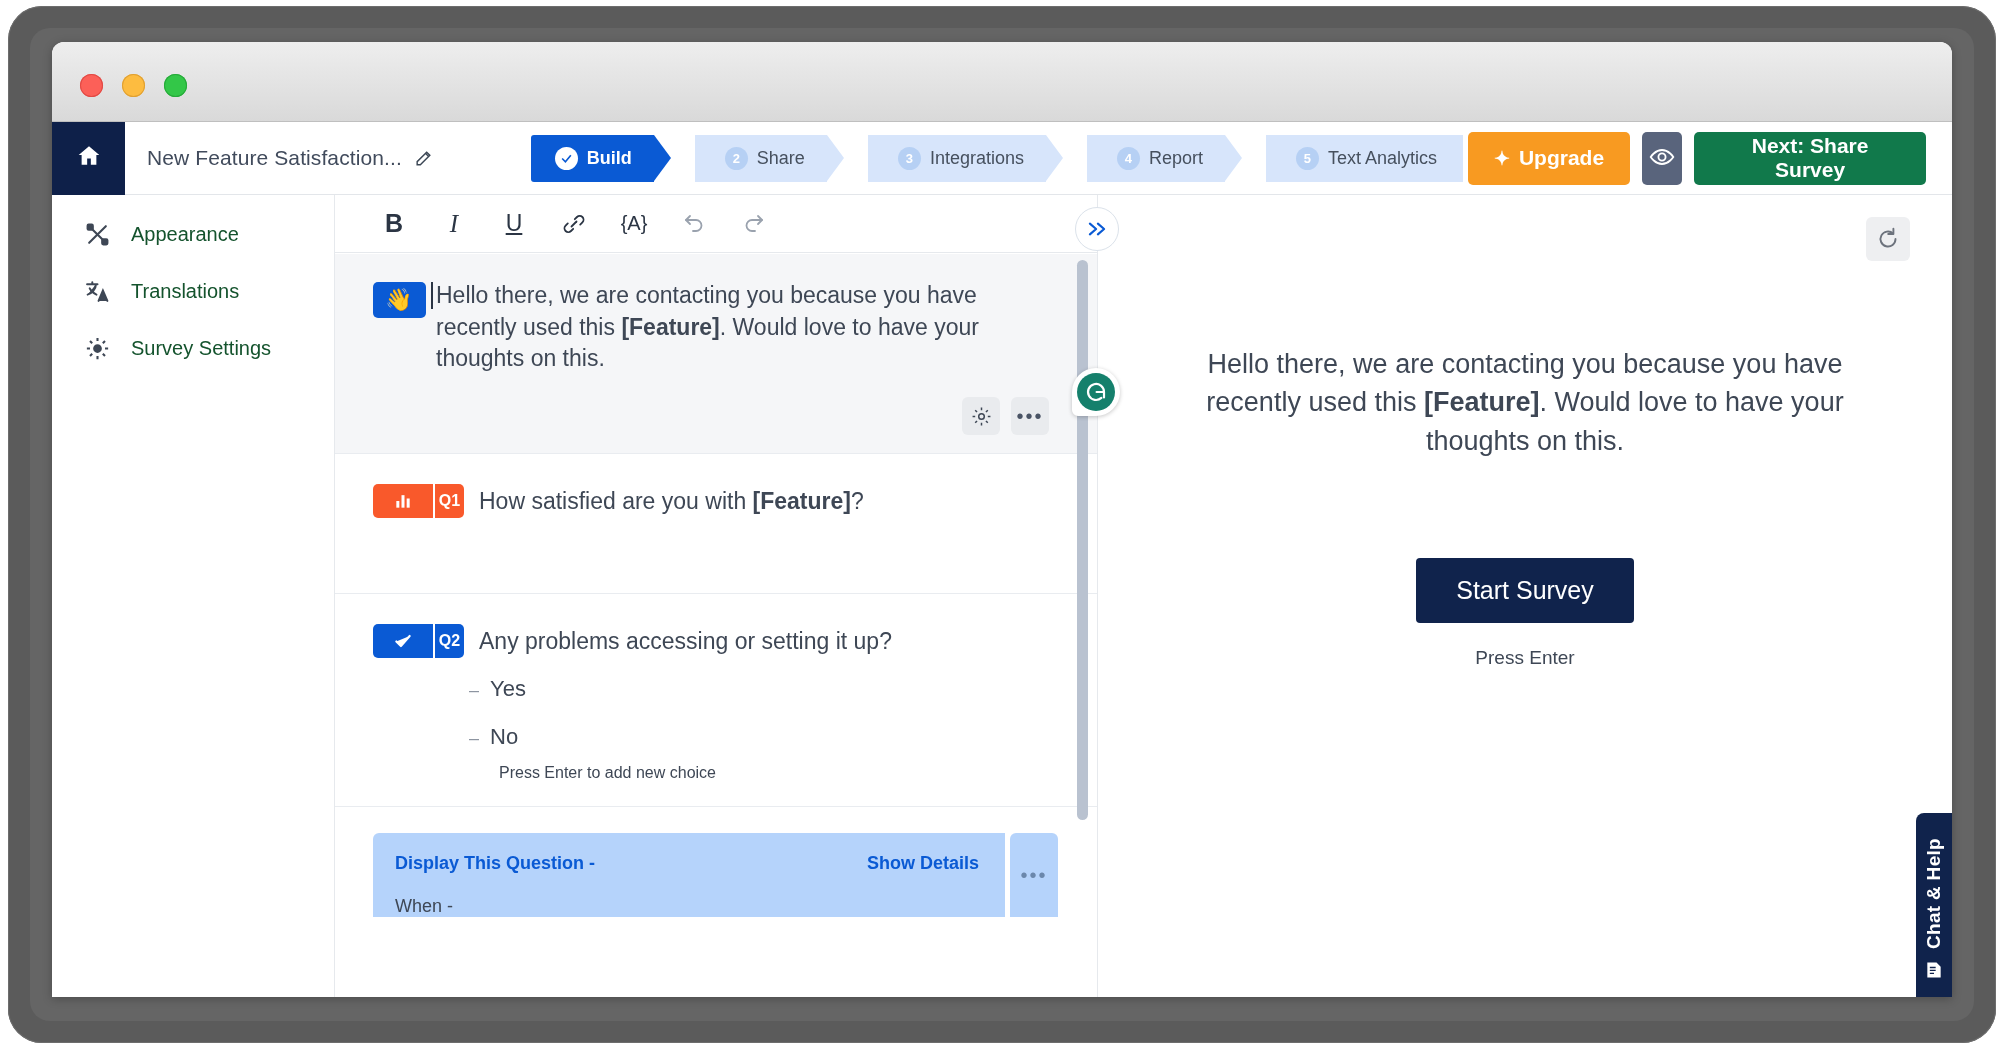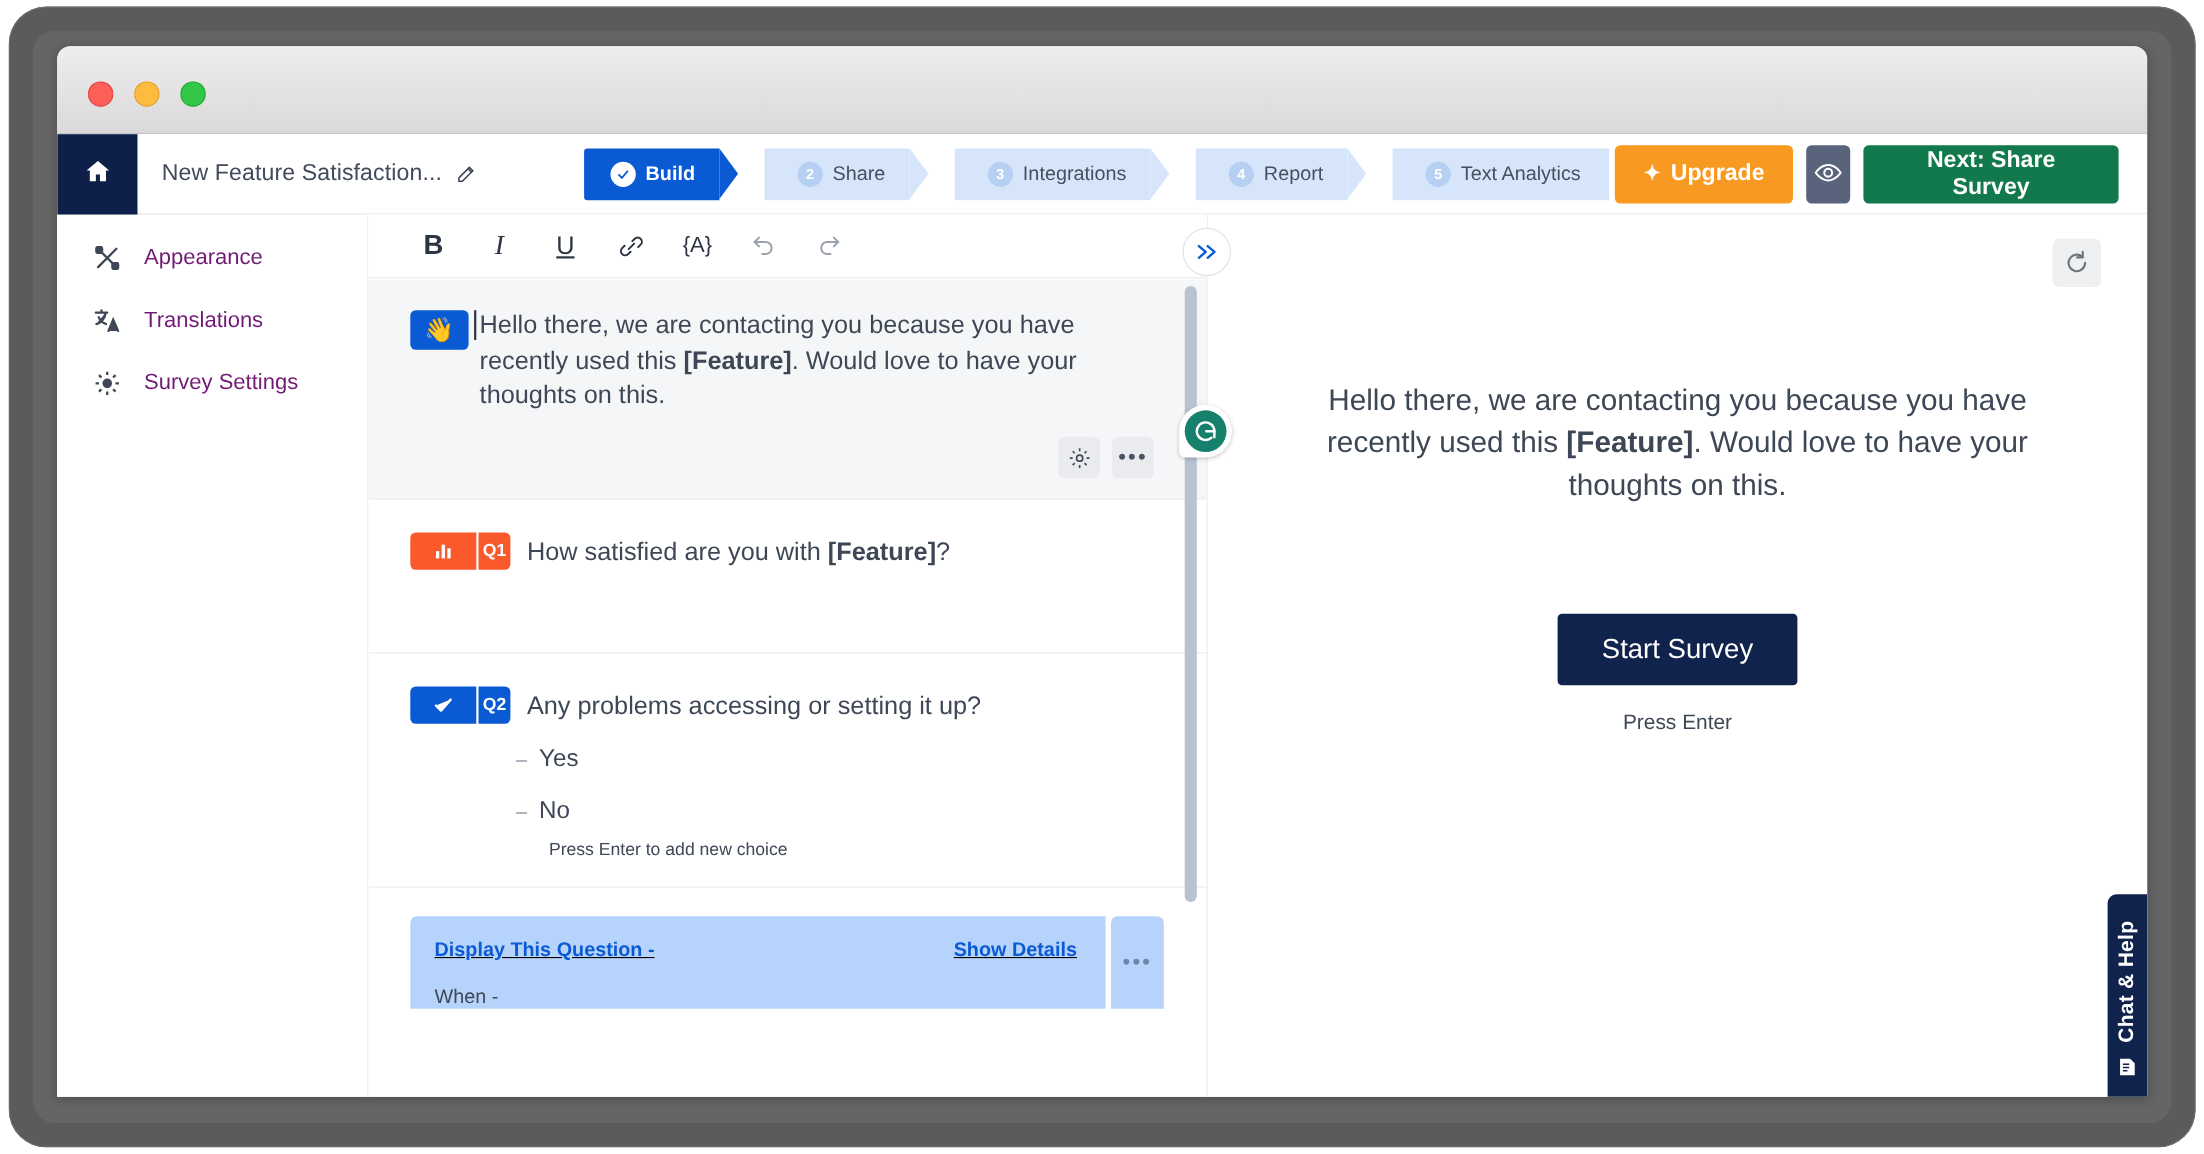--- a/index.html
+++ b/index.html
@@ -181,21 +181,21 @@
     background: #ffffff;
     padding-top: 11px;
     border-right: 1px solid #e6e9ed;
   }
   .side-item {
     display: flex; align-items: center; gap: 20px;
     height: 57px;
     margin: 0 12px;
     padding-left: 20px;
     border-radius: 6px;
-    color: #701a75;
+    color: #14532d;
     font-size: 20px;
     cursor: pointer;
   }
   .side-item.active { background: #f3f4f6; color: #0a5ad4; }
   .side-item .sicon { width: 27px; height: 27px; display: flex; align-items: center; justify-content: center; flex: 0 0 auto; }
   .side-item .sicon svg { width: 25px; height: 25px; }
   .side-item.active .sicon svg { fill: #0a5ad4; stroke: #0a5ad4; }
   .side-item .sicon svg { fill: #3e4755; stroke: #3e4755; }
 
   
@@ -335,21 +335,21 @@
 
   
   .block.logic { padding: 26px 0 0 38px; border-bottom: none; }
   .logic-wrap { display: flex; gap: 5px; }
   .logic-main {
     background: #b5d3fb;
     width: 632px;
     border-radius: 6px 0 0 0;
     padding: 20px 26px 0 22px;
   }
-  .logic-top { display: flex; justify-content: space-between; align-items: center; text-decoration: underline; }
+  .logic-top { display: flex; justify-content: space-between; align-items: center; }
   .logic-label { color: #0a5ad4; font-size: 18px; font-weight: bold; }
   .logic-link { color: #0a5ad4; font-size: 18px; font-weight: bold; cursor: pointer; }
   .logic-when { color: #3e4755; font-size: 18px; margin-top: 22px; }
   .logic-side {
     background: #b5d3fb;
     width: 48px;
     border-radius: 6px 6px 0 0;
     display: flex; align-items: center; justify-content: center;
   }
   .logic-side .dots { color: #6b87ab; }

